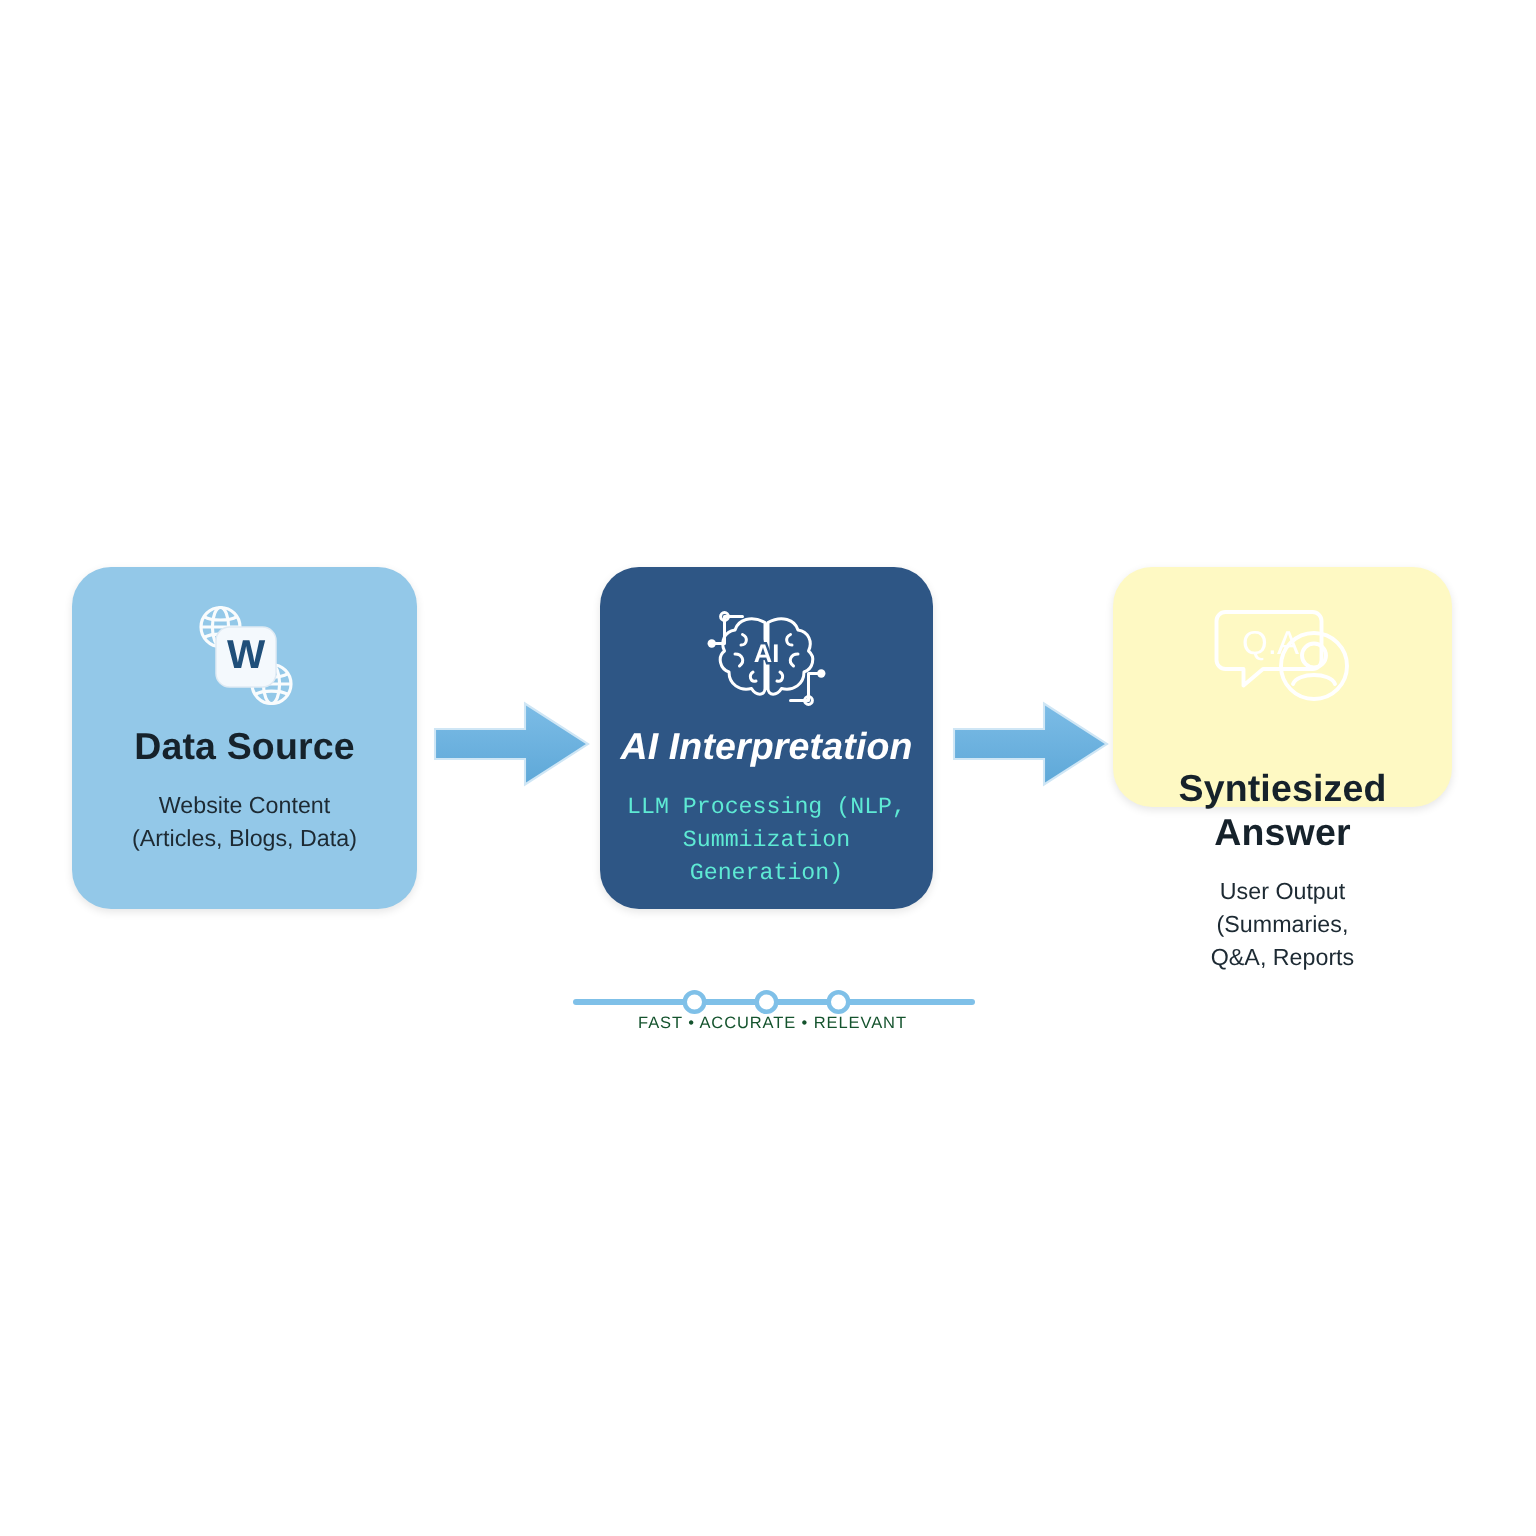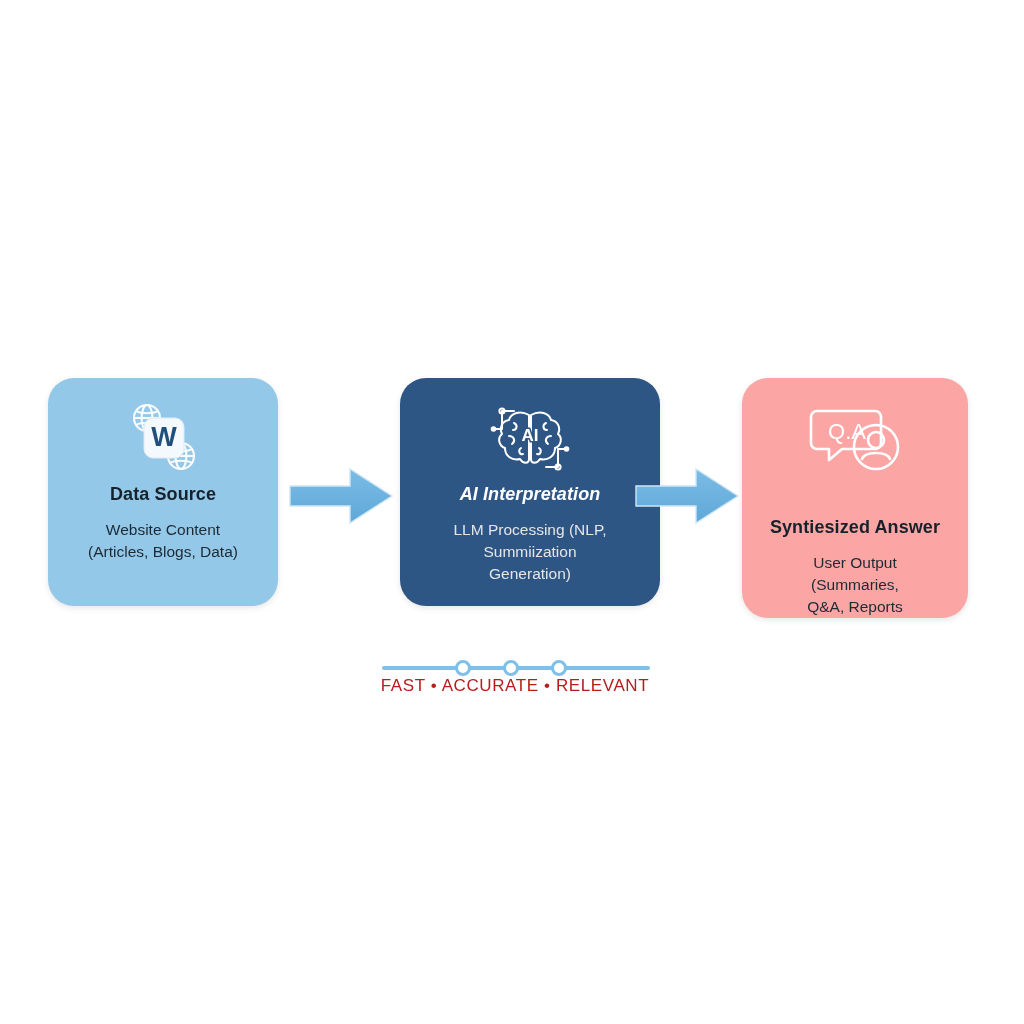--- a/index.html
+++ b/index.html
@@ -35,21 +35,21 @@
     box-shadow: 0 2px 6px rgba(0,0,0,0.10);
   }
   .card-icon {
     height: 86px;
     display: flex;
     align-items: center;
     justify-content: center;
     margin-bottom: 2px;
   }
   .card-title {
-    font-size: 18px;
+    font-size: 25px;
     font-weight: bold;
     letter-spacing: 0.1px;
     text-align: center;
     margin-bottom: 14px;
     line-height: 1.15;
   }
   .card-desc {
     font-size: 15.5px;
     line-height: 1.42;
     text-align: center;
@@ -65,34 +65,34 @@
     height: 228px;
     background: #93C8E8;
   }
   #card-data-source .card-title { color: #16222b; }
   #card-data-source .card-desc  { color: #1d2a33; }
 
   
   #card-ai-interpretation {
     left: 400px;
     top: 378px;
-    width: 260px;
+    width: 222px;
     height: 228px;
     background: #2E5685;
   }
   #card-ai-interpretation .card-title { color: #ffffff; font-style: italic; }
-  #card-ai-interpretation .card-desc  { color: #e5e5e5; }
+  #card-ai-interpretation .card-desc  { color: #5eead4; font-family: Liberation Mono, monospace; }
 
   
   #card-synthesized-answer {
     left: 742px;
     top: 378px;
     width: 226px;
-    height: 240px;
-    background: #fca5a5;
+    height: 160px;
+    background: #fef9c3;
   }
   #card-synthesized-answer .card-title { color: #16222b; margin-top: 38px; }
   #card-synthesized-answer .card-desc  { color: #1d2a33; text-align: center; }
 
   
   .arrow {
     position: absolute;
     top: 466px;
     width: 106px;
     height: 60px;
@@ -114,23 +114,23 @@
     top: 0;
     width: 290px;
     height: 30px;
   }
   #timeline-label {
     position: absolute;
     left: 0;
     top: 24px;
     width: 290px;
     text-align: center;
-    font-size: 17px;
+    font-size: 11px;
     letter-spacing: 0.6px;
-    color: #b91c1c;
+    color: #14532d;
   }
 </style>
 </head>
 <body>
 
 <div id="flow-canvas">
 
   <div class="card" id="card-data-source">
     <div class="card-icon">
       <svg width="82" height="82" viewBox="0 0 82 82" aria-hidden="true">

